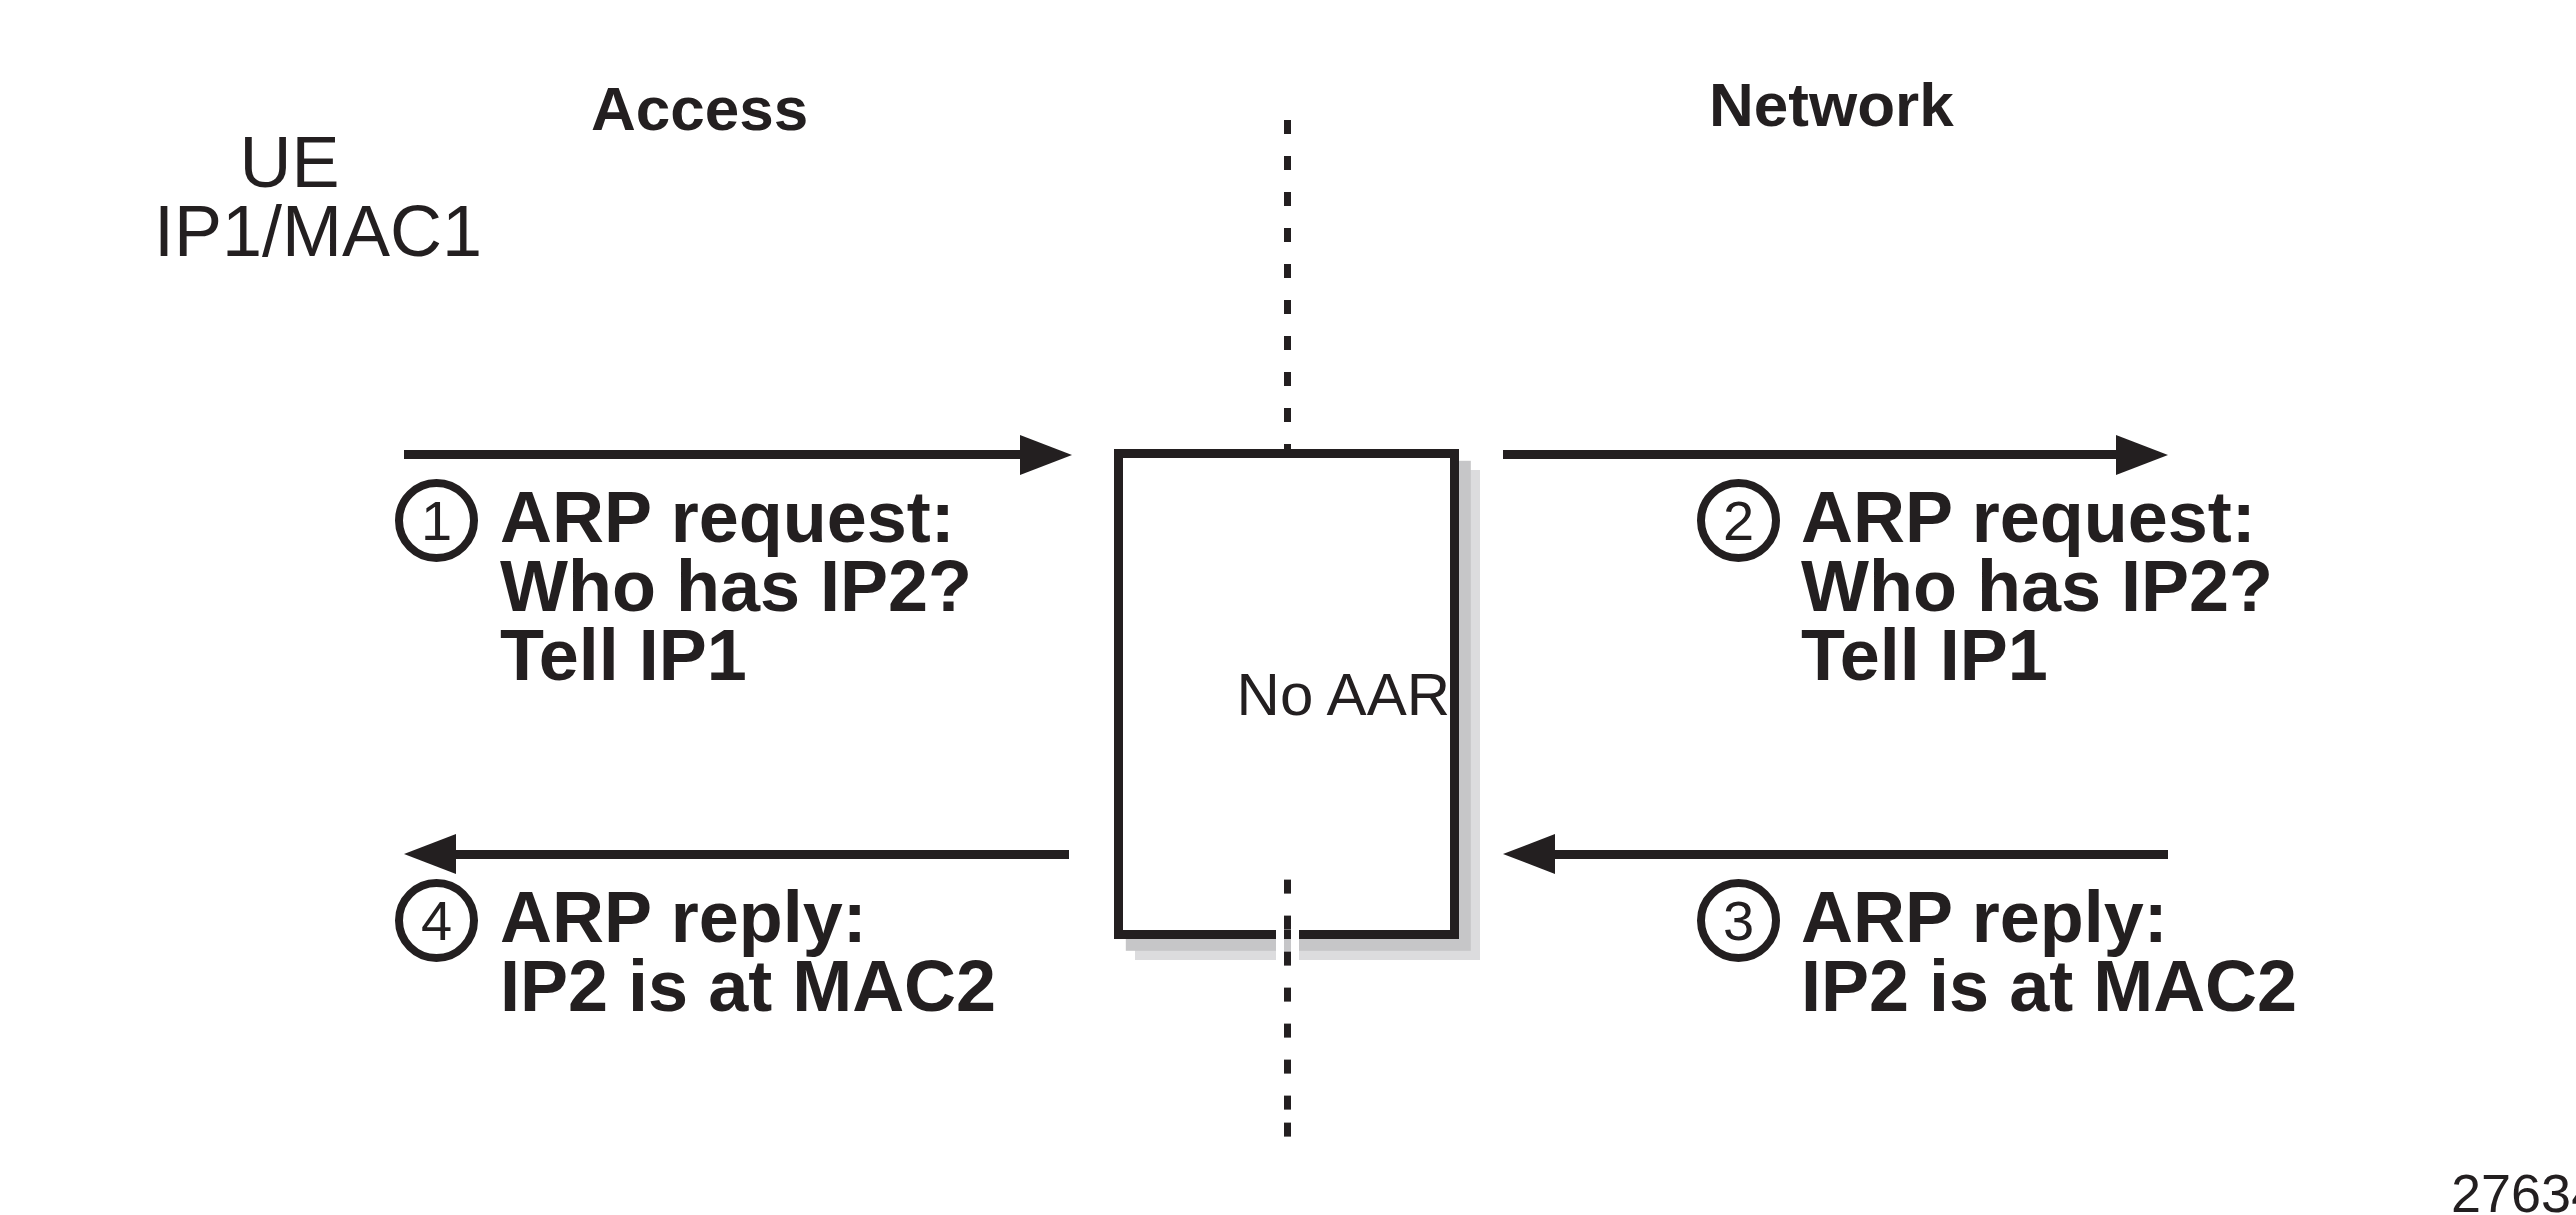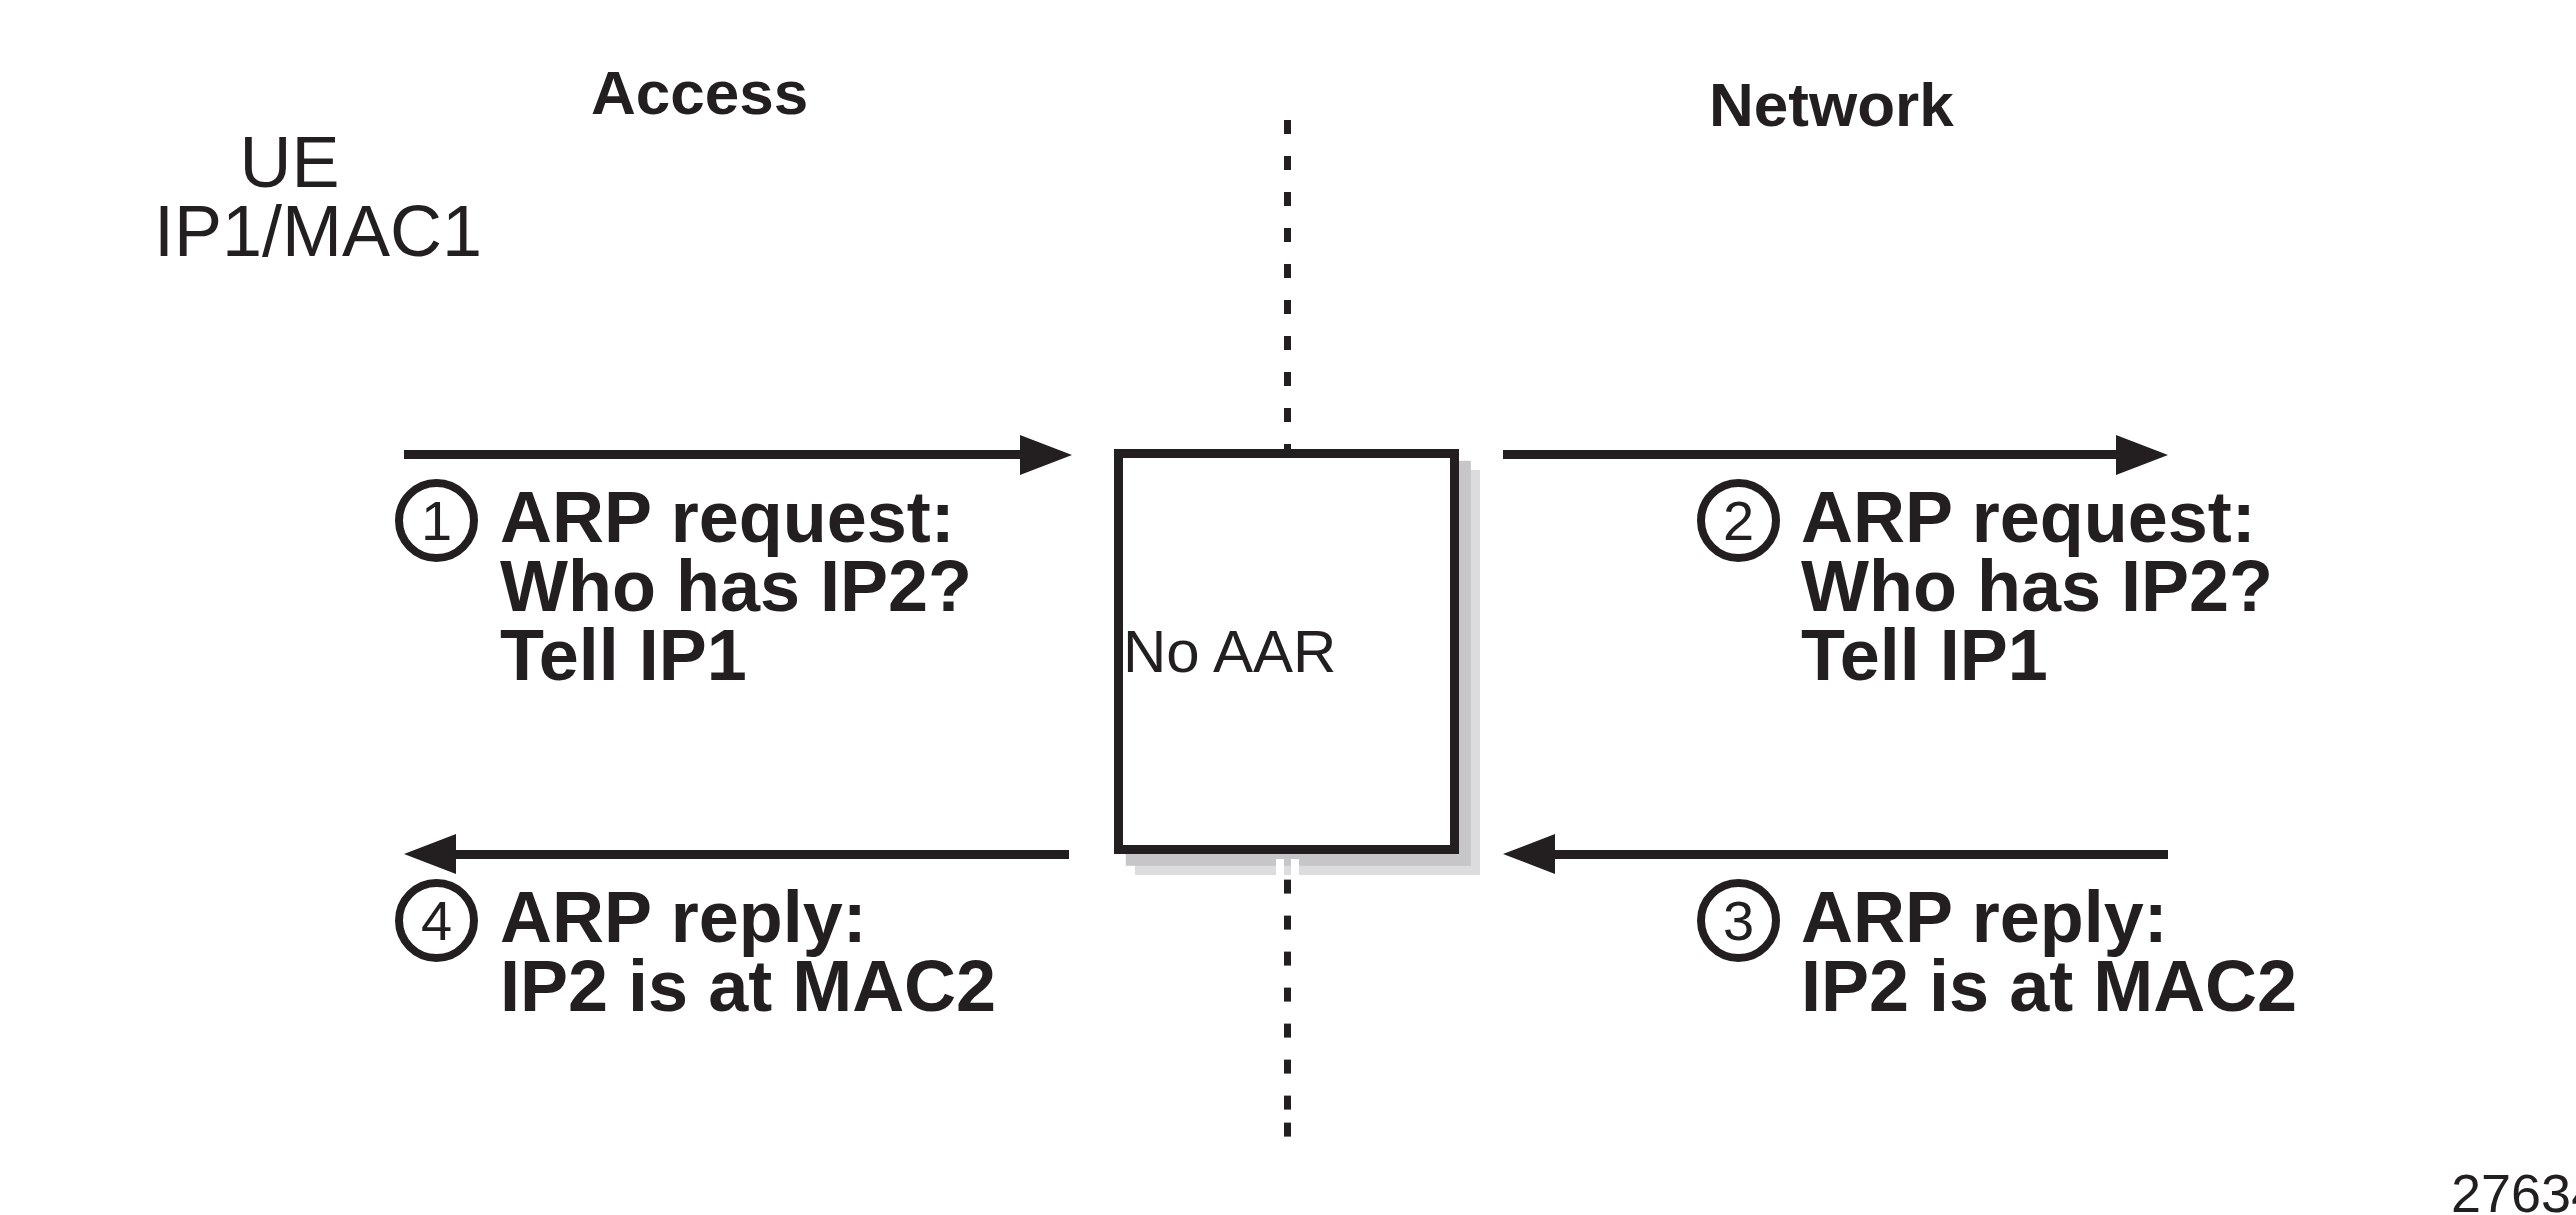--- a/index.html
+++ b/index.html
@@ -28,27 +28,27 @@
     background:repeating-linear-gradient(180deg,var(--ink) 0 13.6px,transparent 13.6px 36px);
     z-index:1;
   }
   .dashline.notched{
     z-index:3;
     border-left:8.1px solid #ffffff;
     border-right:8.1px solid #ffffff;
     background-position:0 -15.4px;
   }
   .middlebox{
-    left:1114px;top:449px;width:345px;height:405px;
+    left:1114px;top:449px;width:345px;height:490px;
     box-sizing:border-box;
     border:9px solid var(--ink);
     background:#ffffff;
     box-shadow:11.8px 11.8px 0 0 var(--shadow-dark),21px 21px 0 0 var(--shadow-light);
     z-index:2;
-    display:flex;align-items:center;justify-content:flex-start;
+    display:flex;align-items:center;justify-content:flex-end;
     font-size:60px;
   }
   .arrow-line{
     height:9px;background:var(--ink);z-index:2;
   }
   .arrow-head{
     width:0;height:0;z-index:2;
     border-top:20px solid transparent;
     border-bottom:20px solid transparent;
   }
@@ -67,21 +67,21 @@
   }
   .fignum{
     font-size:54px;line-height:54px;white-space:nowrap;
   }
 </style>
 </head>
 <body>
 
 <div id="canvas">
 
-  <div class="abs title" style="left:591px;top:60px">Access</div>
+  <div class="abs title" style="left:591px;top:76px">Access</div>
   <div class="abs title" style="left:1709px;top:72px">Network</div>
 
   <div class="abs endpoint" style="left:154px;top:128px;width:271px">
     <div>UE</div>
     <div>IP1/MAC1</div>
   </div>
   <div class="abs endpoint" style="left:2187px;top:128px;width:271px">
   </div>
 
   <div class="abs dashline" style="left:1284px;top:120px;height:738px"></div>

